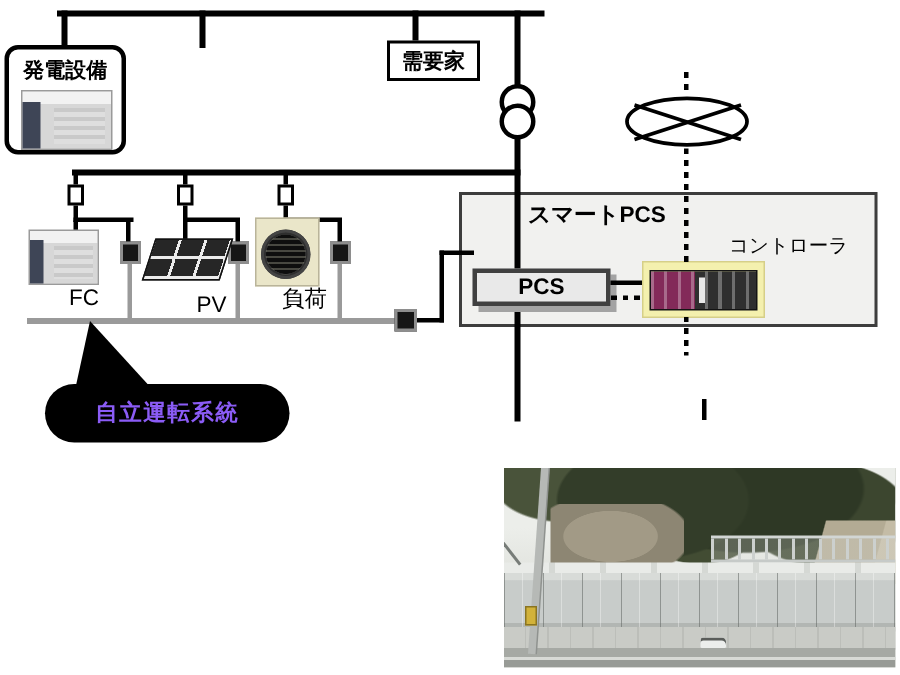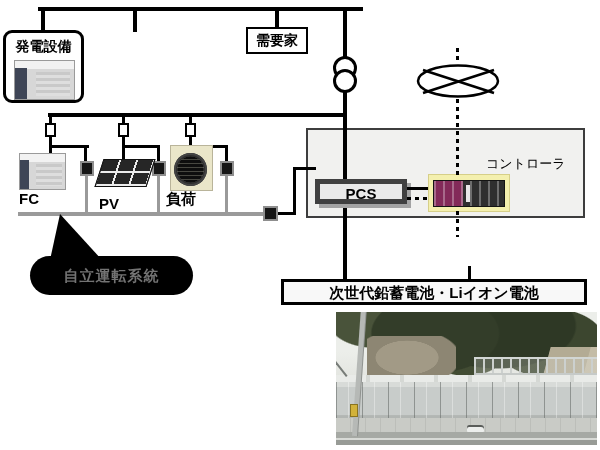--- a/index.html
+++ b/index.html
@@ -19,31 +19,31 @@
   .rounded{border-radius:9px;}
   .switch{position:absolute;width:11px;height:14px;background:#fff;border:2.5px solid #000;
           box-sizing:border-box;z-index:3;}
   .plug{position:absolute;width:14px;height:15px;background:#161616;border:2px solid #8e8e8e;
         box-sizing:border-box;z-index:3;}
   
   .tcirc{position:absolute;width:24px;height:24px;border:3px solid #000;border-radius:50%;
          background:#fff;box-sizing:border-box;z-index:3;}
   
   .callout{position:absolute;left:30px;top:256px;width:163px;height:39px;background:#000;
-           border-radius:20px;color:#737373;font-weight:bold;font-size:15px;line-height:39px;
+           border-radius:20px;color:#8b5cf6;font-weight:bold;font-size:15px;line-height:39px;
            text-align:center;z-index:3;letter-spacing:1px;}
   .callout-tail{position:absolute;left:50px;top:214px;width:52px;height:46px;background:#000;
                 clip-path:polygon(10px 0,52px 46px,0 46px);z-index:2;}
   
   .spcs{position:absolute;left:306px;top:128px;width:279px;height:90px;background:#f1f1ef;
         border:2px solid #3d3d3d;box-sizing:border-box;z-index:1;}
   .spcs-title{position:absolute;left:352px;top:134px;font-size:15px;font-weight:bold;z-index:3;}
   .ctrl-label{position:absolute;left:486px;top:155px;font-size:13px;font-weight:400;z-index:3;}
   .pcsbox{position:absolute;left:315px;top:179px;width:92px;height:25px;background:#e9e9e9;
-          border:5px solid #404040;box-sizing:border-box;z-index:3;text-align:center;
+          border:3px solid #404040;box-sizing:border-box;z-index:3;text-align:center;
           font-weight:bold;font-size:15px;line-height:19px;box-shadow:4px 4px 0 #a3a3a3;}
   .ctrl-bg{position:absolute;left:428px;top:174px;width:82px;height:38px;background:#f4f0ae;
            border:1px solid #d6cf88;box-sizing:border-box;z-index:3;}
   .ctrl-dev{position:absolute;left:4px;top:5px;width:72px;height:27px;border:1px solid #141414;
             box-sizing:border-box;
             background:linear-gradient(90deg,#832a59 0 42%,#2f2f2f 42% 100%);}
   .ctrl-dev:before{content:"";position:absolute;inset:0;
             background:repeating-linear-gradient(90deg,rgba(255,255,255,.30) 0 2px,transparent 2px 9px);}
   .ctrl-dev:after{content:"";position:absolute;left:46%;top:15%;width:4px;height:70%;background:#e8e8e8;}
   
@@ -58,21 +58,21 @@
          background-image:repeating-linear-gradient(90deg,transparent 0 15px,#ececec 15px 17px),
                           repeating-linear-gradient(180deg,transparent 0 11px,#ececec 11px 13px);}
   
   .acunit{position:absolute;left:170px;top:145px;width:43px;height:46px;background:#eae6c9;
           border:1px solid #b9b49a;box-sizing:border-box;z-index:3;}
   .acfan{position:absolute;left:3px;top:7px;width:33px;height:33px;border-radius:50%;
          background:radial-gradient(circle,#0e0e0e 0 55%,#2e2e2e 56% 100%);
          box-shadow:inset 0 0 0 2px #444;}
   .acfan:before{content:"";position:absolute;inset:3px;border-radius:50%;
          background:repeating-linear-gradient(0deg,transparent 0 3px,rgba(180,180,160,.35) 3px 4px);}
-  .unit-label{position:absolute;font-size:15px;font-weight:bold;text-align:left;z-index:3;}
+  .unit-label{position:absolute;font-size:15px;font-weight:normal;text-align:right;z-index:3;}
   
   .photo{position:absolute;left:336px;top:312px;width:261px;height:133px;background:#e6e7e2;
          overflow:hidden;z-index:3;}
   .ph-sky{position:absolute;inset:0;background:linear-gradient(180deg,#eceeea 0 30%,#dadcd6 70%);}
   .ph-trees{position:absolute;left:0;top:0;width:100%;height:58%;
       background:
         radial-gradient(ellipse 90px 55px at 38% 28%,#333d29 0 70%,transparent 72%),
         radial-gradient(ellipse 110px 60px at 62% 18%,#2e3825 0 70%,transparent 72%),
         radial-gradient(ellipse 80px 50px at 82% 40%,#3c462f 0 68%,transparent 70%),
         radial-gradient(ellipse 70px 40px at 15% 12%,#49533a 0 65%,transparent 68%),
@@ -120,21 +120,21 @@
 
   <div class="tcirc" style="left:333px;top:56px;"></div>
   <div class="tcirc" style="left:333px;top:69px;"></div>
 
   <div class="node rounded" style="left:3px;top:30px;width:81px;height:73px;">
     <div style="padding-top:5px;font-size:14px;">発電設備</div>
     <div class="gen" style="left:8px;top:27px;width:61px;height:40px;"></div>
   </div>
 
 
-  <div class="node" style="left:246px;top:27px;width:62px;height:27px;border-width:2.5px;font-size:14px;line-height:23px;">
+  <div class="node" style="left:258px;top:27px;width:62px;height:27px;border-width:2.5px;font-size:14px;line-height:23px;">
     <span>需要家</span>
   </div>
 
   <svg class="abs" style="left:415px;top:62px;z-index:3;" width="87" height="39" viewBox="0 0 87 39">
     <ellipse cx="43" cy="19" rx="40" ry="15.5" fill="#fff" stroke="#000" stroke-width="2.5"></ellipse>
     <line x1="8" y1="8" x2="79" y2="31" stroke="#000" stroke-width="2.5"></line>
     <line x1="79" y1="8" x2="8" y2="31" stroke="#000" stroke-width="2.5"></line>
   </svg>
   <div class="vdot" style="left:456px;top:48px;height:15px;"></div>
   <div class="vdot" style="left:456px;top:99px;height:78px;"></div>
@@ -179,32 +179,30 @@
   <div class="gln" style="left:18px;top:212px;width:248px;height:3.5px;"></div>
   <div class="plug" style="left:263px;top:206px;width:15px;height:15px;"></div>
   <div class="ln" style="left:276px;top:212px;width:20px;height:3px;"></div>
   <div class="ln" style="left:293px;top:167px;width:3px;height:48px;"></div>
   <div class="ln" style="left:293px;top:167px;width:23px;height:3px;"></div>
 
   <div class="callout-tail"></div>
   <div class="callout">自立運転系統</div>
 
   <div class="spcs"></div>
+  <div class="spcs-title">スマートPCS</div>
   <div class="ctrl-label">コントローラ</div>
   <div class="pcsbox">PCS</div>
   <div class="ln" style="left:407px;top:187px;width:23px;height:3px;z-index:3;"></div>
   <div class="hdot" style="left:407px;top:197px;width:23px;"></div>
   <div class="ctrl-bg">
     <div class="ctrl-dev"></div>
   </div>
 
   <div class="ln" style="left:468px;top:266px;width:3px;height:14px;"></div>
-  <div class="node" style="left:281px;top:279px;width:306px;height:26px;font-size:15px;line-height:21px;background:#f8f8f8;">
-    <span>次世代鉛蓄電池・Liイオン電池</span>
-  </div>
 
   <div class="photo">
     <div class="ph-sky"></div>
     <div class="ph-trees"></div>
     <div class="ph-rock"></div>
     <div class="ph-slope"></div>
     <div class="ph-fence"></div>
     <div class="ph-captops"></div>
     <div class="ph-units"></div>
     <div class="ph-wall"></div>

